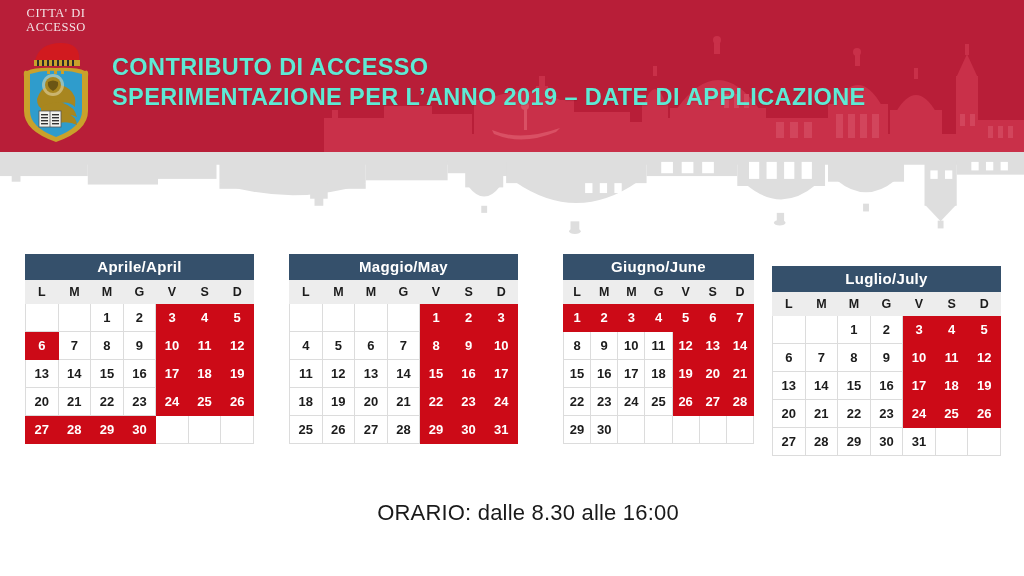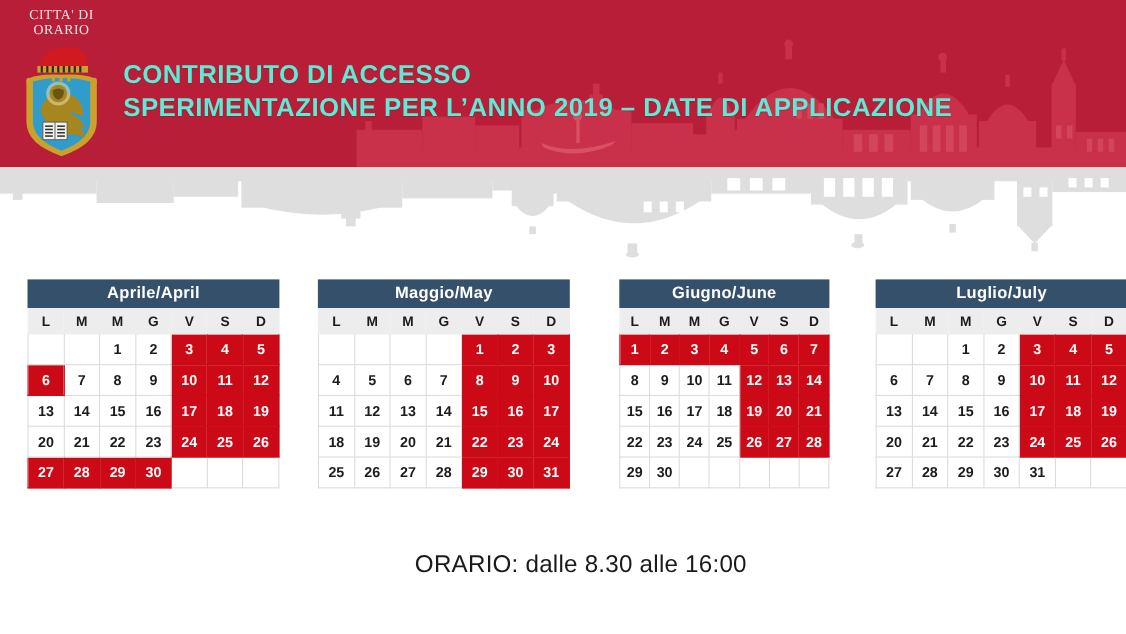--- a/index.html
+++ b/index.html
@@ -61,21 +61,21 @@
   .cal {
     position: absolute;
     width: 229px;
     top: 254px;
     background: #ffffff;
     box-sizing: border-box;
   }
   .cal.c0 { left: 25px; }
   .cal.c1 { left: 289px; }
   .cal.c2 { left: 525px; padding-left: 38px; }
-  .cal.c3 { left: 796px; }
+  .cal.c3 { left: 772px; margin-top: 12px; }
 
   .cal-head {
     background: #35506b;
     color: #ffffff;
     text-align: center;
     font-weight: bold;
     font-size: 15px;
     letter-spacing: 0.3px;
     height: 26px;
     line-height: 26px;
@@ -193,21 +193,21 @@
         <rect x="654" y="98" width="46" height="18"></rect>
         <rect x="664" y="104" width="5" height="12" fill="#d2455c"></rect>
         <rect x="674" y="104" width="5" height="12" fill="#d2455c"></rect>
         <rect x="684" y="104" width="5" height="12" fill="#d2455c"></rect>
       </g>
     </svg>
 
     <div class="logo-wrap">
       <div class="logo-text">
         <div>CITTA' DI</div>
-        <div>ORARIO</div>
+        <div>ACCESSO</div>
       </div>
       <svg class="crest" viewBox="0 0 78 108">
 
         <path d="M18 24 Q22 6 44 6 Q60 6 62 18 L62 24 Z" fill="#d11a1f"></path>
         <rect x="17" y="23" width="46" height="6" fill="#c9a12b"></rect>
         <g fill="#2b2b2b">
           <rect x="20" y="23" width="2" height="6"></rect>
             <rect x="25" y="23" width="2" height="6"></rect>
           <rect x="30" y="23" width="2" height="6"></rect>
             <rect x="35" y="23" width="2" height="6"></rect>

